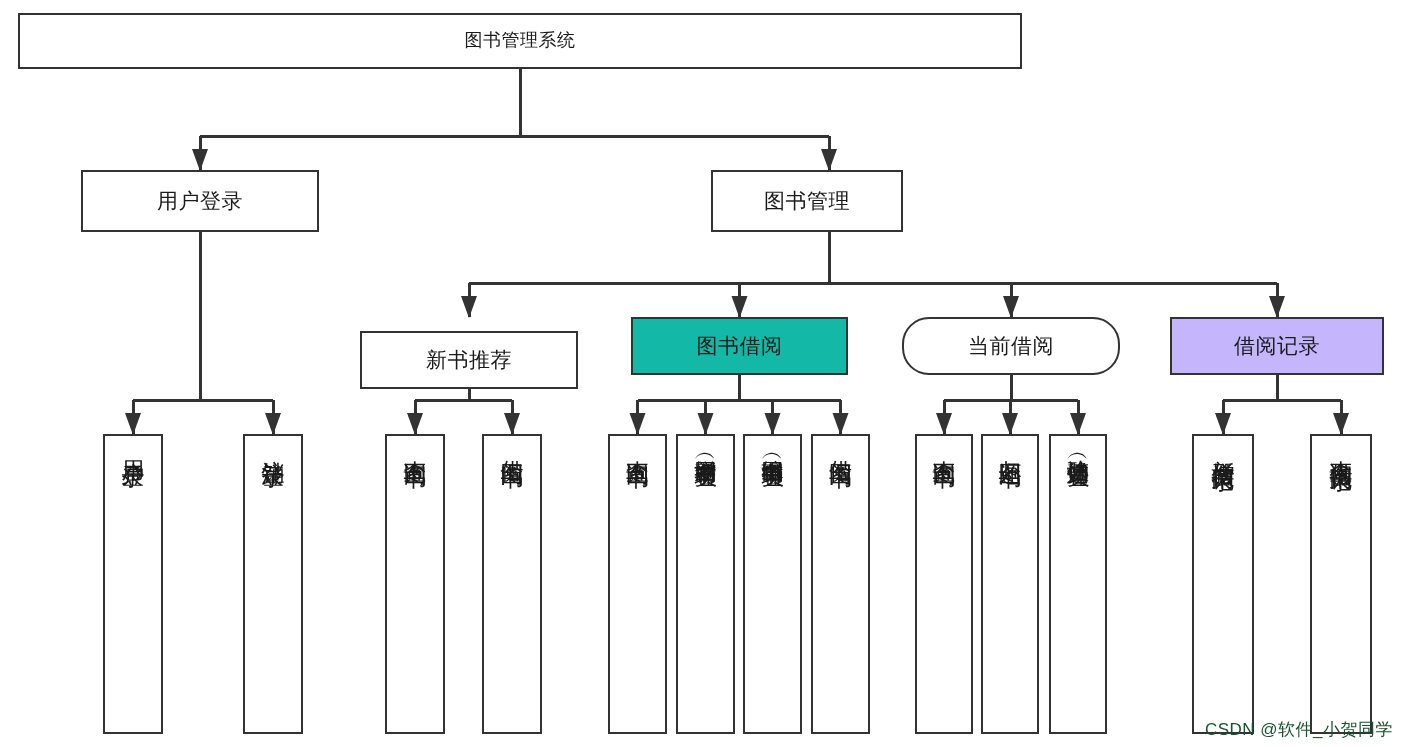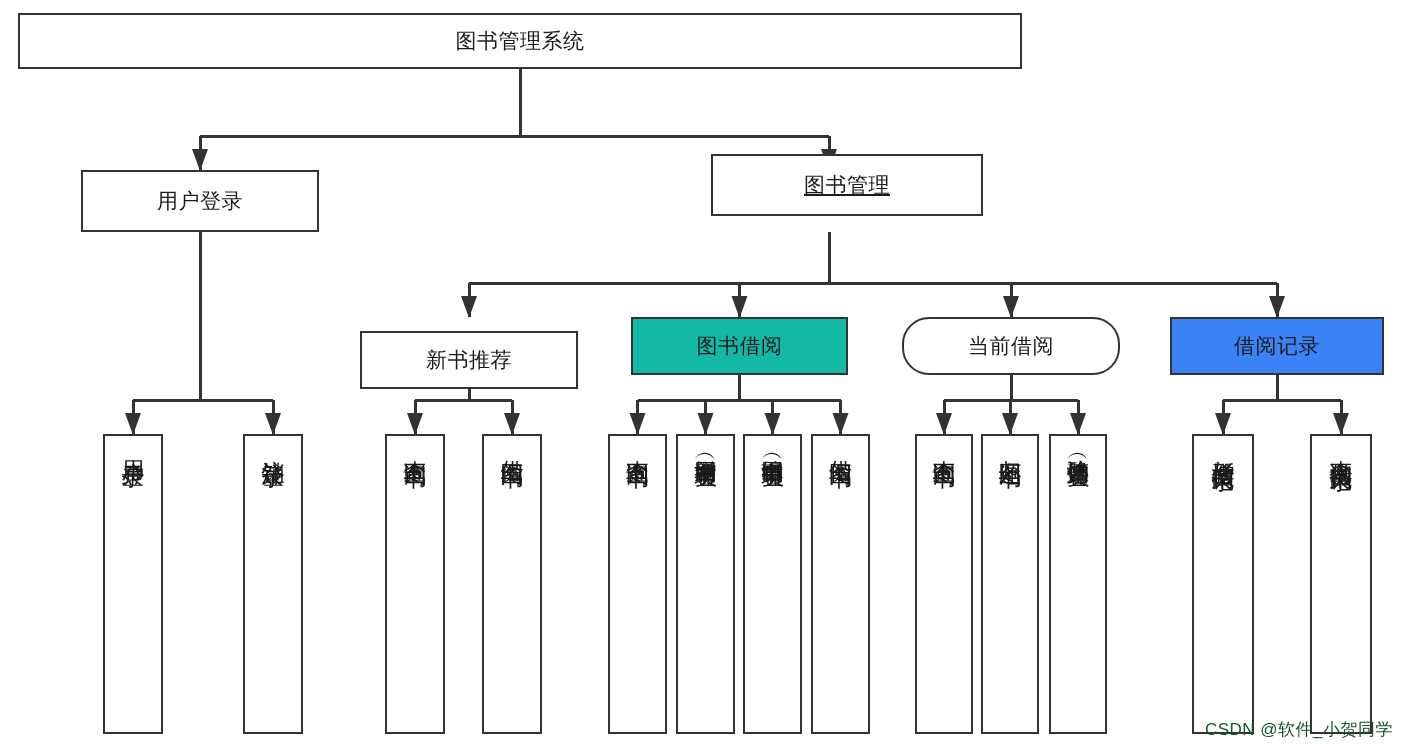--- a/index.html
+++ b/index.html
@@ -40,21 +40,21 @@
     text-align: center;
     line-height: 1.18;
     letter-spacing: 0.5px;
   }
   
   .node.horiz .lbl {
     font-size: 21px;
     white-space: nowrap;
   }
   .node.root .lbl {
-    font-size: 21px;
+    font-size: 18px;
   }
   
   .node.vert {
     align-items: flex-start;
     justify-content: center;
     padding-top: 6px;
   }
   .node.vert .lbl {
     writing-mode: vertical-rl;
     text-orientation: upright;
@@ -135,33 +135,33 @@
       <line x1="1341" y1="400" x2="1341" y2="434" stroke="#333333" stroke-width="3" shape-rendering="crispEdges"></line>
       <polygon points="1333,413 1349,413 1341,435" fill="#333333"></polygon>
     </svg>
   <div id="nodes">
       <div class="node horiz root" style="left: 18px; top: 13px; width: 1004px; height: 56px; border-color: rgb(51, 51, 51); background: rgb(255, 255, 255);">
         <span class="lbl">图书管理系统</span>
       </div>
       <div class="node horiz" style="left: 81px; top: 170px; width: 238px; height: 62px; border-color: rgb(51, 51, 51); background: rgb(255, 255, 255);">
         <span class="lbl">用户登录</span>
       </div>
-      <div class="node horiz" style="left: 711px; top: 154px; width: 272px; height: 62px; border-color: rgb(51, 51, 51); background: rgb(255, 255, 255); text-decoration: underline;">
+      <div class="node horiz" style="left: 711px; top: 170px; width: 192px; height: 62px; border-color: rgb(51, 51, 51); background: rgb(255, 255, 255);">
         <span class="lbl">图书管理</span>
       </div>
       <div class="node horiz" style="left: 360px; top: 317px; width: 218px; height: 58px; border-color: rgb(51, 51, 51); background: rgb(255, 255, 255); margin-top: 14px;">
         <span class="lbl">新书推荐</span>
       </div>
       <div class="node horiz" style="left: 631px; top: 317px; width: 217px; height: 58px; border-color: rgb(51, 51, 51); background: #14b8a6;">
         <span class="lbl">图书借阅</span>
       </div>
       <div class="node horiz" style="left: 902px; top: 317px; width: 218px; height: 58px; border-color: rgb(51, 51, 51); background: rgb(255, 255, 255); border-radius: 27px;">
         <span class="lbl">当前借阅</span>
       </div>
-      <div class="node horiz" style="left: 1170px; top: 317px; width: 214px; height: 58px; border-color: rgb(51, 51, 51); background: #3b82f6;">
+      <div class="node horiz" style="left: 1170px; top: 317px; width: 214px; height: 58px; border-color: rgb(51, 51, 51); background: #c4b5fd;">
         <span class="lbl">借阅记录</span>
       </div>
       <div class="node vert" style="left: 103px; top: 434px; width: 60px; height: 300px; border-color: rgb(51, 51, 51); background: rgb(255, 255, 255);">
         <span class="lbl">用户登录</span>
       </div>
       <div class="node vert" style="left: 243px; top: 434px; width: 60px; height: 300px; border-color: rgb(51, 51, 51); background: rgb(255, 255, 255);">
         <span class="lbl">注销登录</span>
       </div>
       <div class="node vert" style="left: 385px; top: 434px; width: 60px; height: 300px; border-color: rgb(51, 51, 51); background: rgb(255, 255, 255);">
         <span class="lbl">查询图书</span>

